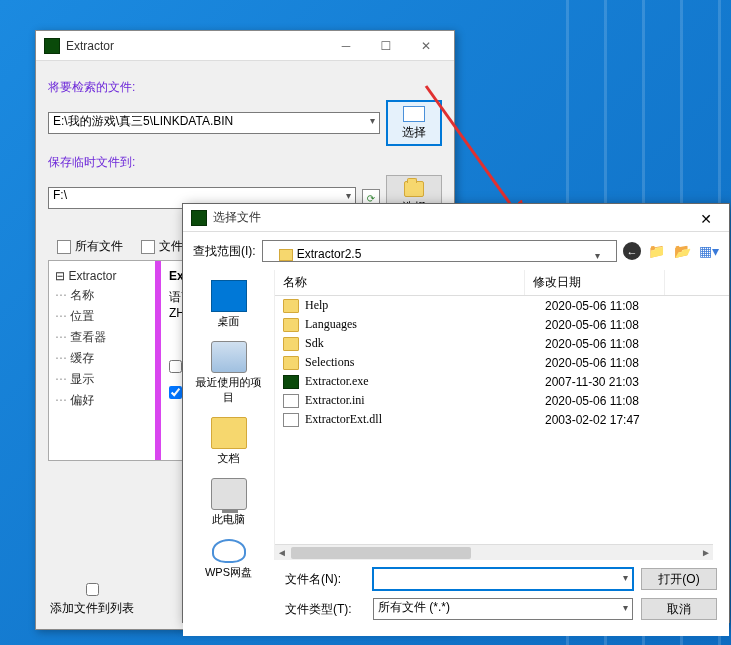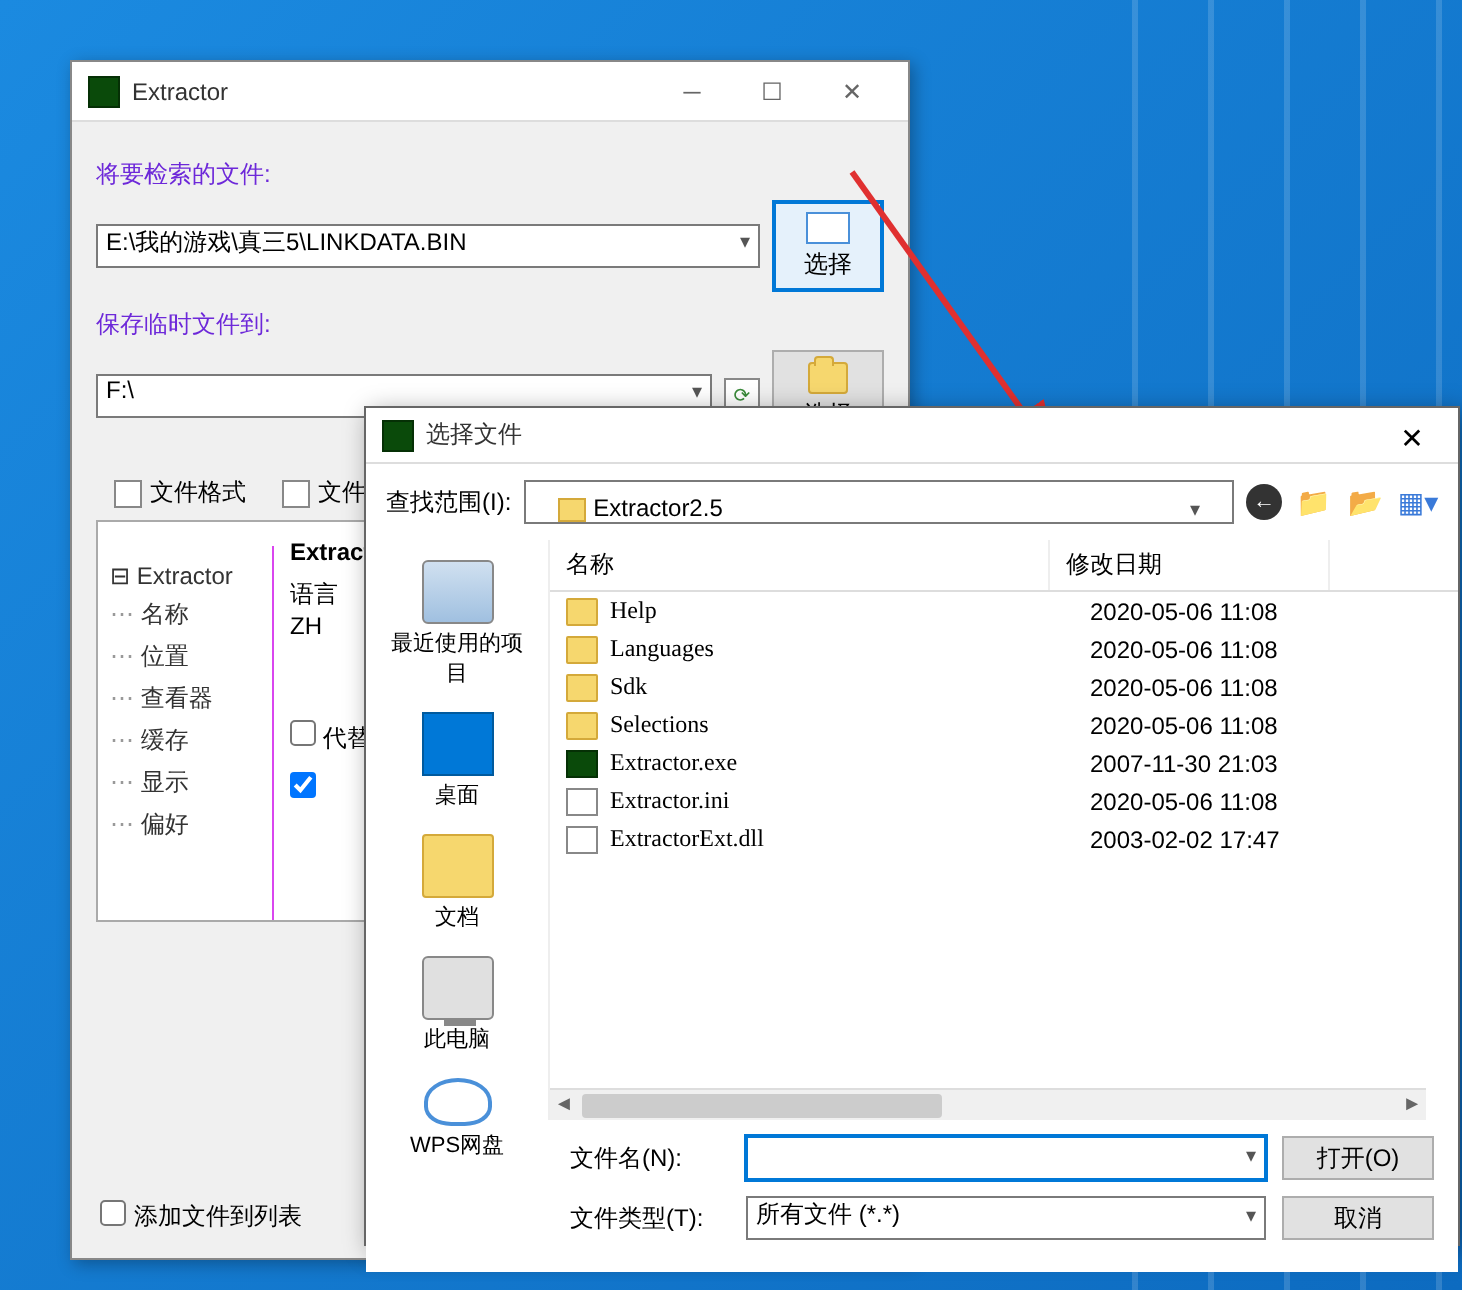--- a/index.html
+++ b/index.html
@@ -31,29 +31,29 @@
     .search-icon::after { content: ''; position: absolute; bottom: -6px; right: -6px; width: 8px; height: 2px; background: #5b9bd5; transform: rotate(45deg); }
     
     .tabs { display: flex; margin-top: 12px; border-bottom: 1px solid #aaa; }
     .tab { padding: 4px 8px; font-size: 12px; display: flex; align-items: center; gap: 4px; border: 1px solid transparent; cursor: pointer; }
     .tab.active { background: #f0f0f0; border: 1px solid #aaa; border-bottom: 1px solid #f0f0f0; margin-bottom: -1px; }
     .tab-icon { width: 14px; height: 14px; }
     .tab-icon.page { background: #fff; border: 1px solid #888; }
     .tab-icon.check { color: #3a8a3a; font-size: 14px; }
     
     .tab-content { display: flex; border: 1px solid #aaa; border-top: none; background: #fff; min-height: 200px; }
-    .tree-nav { width: 88px; border-right: 1px solid #d946ef; padding: 6px; font-size: 12px; background: #fff; margin-top: 12px; }
+    .tree-nav { width: 112px; border-right: 6px solid #d946ef; padding: 6px; font-size: 12px; background: #fff; }
     .tree-root { font-weight: normal; color: #333; padding: 2px 0; }
     .tree-item { padding: 2px 0 2px 14px; color: #333; cursor: pointer; }
     .tree-item::before { content: '⋯ '; color: #999; margin-left: -14px; }
     
     .right-panel { flex: 1; padding: 8px; font-size: 12px; }
     .group-title { font-weight: bold; margin-bottom: 6px; }
     
-    .bottom-check { padding: 6px 14px; font-size: 12px; display: flex; align-items: flex-start; gap: 4px; }
+    .bottom-check { padding: 6px 14px; font-size: 12px; display: flex; align-items: center; gap: 4px; flex-direction: column; }
     .bottom-check input { width: 13px; height: 13px; }
     
     
     .file-dialog { position: absolute; left: 182px; top: 203px; width: 548px; height: 420px; background: #fff; border: 1px solid #666; box-shadow: 3px 3px 12px rgba(0,0,0,0.4); }
     .dialog-titlebar { height: 28px; background: #fff; display: flex; align-items: center; padding: 0 8px; border-bottom: 1px solid #ddd; }
     .dialog-close { position: absolute; right: 8px; top: 4px; width: 30px; height: 22px; display: flex; align-items: center; justify-content: center; font-size: 14px; cursor: pointer; }
     
     .dialog-toolbar { padding: 8px 10px; display: flex; align-items: center; gap: 6px; background: #fff; }
     .toolbar-label { font-size: 12px; }
     .location-combo { flex: 1; height: 22px; border: 1px solid #7a7a7a; background: #fff; display: flex; align-items: flex-end; padding: 0 16px; gap: 4px; font-size: 12px; font-family: monospace; }
@@ -139,21 +139,21 @@
         <div class="folder-icon open"></div>
         <span>选择</span>
       </div>
     </div>
 
     <div style="display:flex;align-items:flex-start;gap:8px">
       <div style="flex:1">
         <div class="tabs">
           <div class="tab">
               <span class="tab-icon page"></span>
-              <span>文件格式</span>
+              <span>所有文件</span>
             </div>
           <div class="tab">
               <span class="tab-icon page"></span>
               <span>文件包格式</span>
             </div>
           <div class="tab active">
               <span class="tab-icon check">✓</span>
               <span>选项</span>
             </div>
         </div>
@@ -215,22 +215,22 @@
       <span style="margin-left:auto;font-size:10px;color:#555">▾</span>
     </div>
     <div class="tb-icon" style="background:#333;color:#fff;border-radius:50%;width:18px;height:18px;font-size:11px">←</div>
     <div class="tb-icon">📁</div>
     <div class="tb-icon">📂</div>
     <div class="tb-icon" style="color:#3a7ad9">▦▾</div>
   </div>
 
   <div class="dialog-body">
     <div class="places-bar">
+      <div class="place-item"><div class="place-icon desktop"></div><span>桌面</span></div>
       <div class="place-item"><div class="place-icon recent"></div><span>最近使用的项目</span></div>
-      <div class="place-item"><div class="place-icon desktop"></div><span>桌面</span></div>
       <div class="place-item"><div class="place-icon docs"></div><span>文档</span></div>
       <div class="place-item"><div class="place-icon pc"></div><span>此电脑</span></div>
       <div class="place-item"><div class="place-icon cloud"></div><span>WPS网盘</span></div>
     </div>
 
     <div class="file-list">
       <div class="list-header">
         <span class="col-name">名称</span>
         <span class="col-date">修改日期</span>
       </div>

